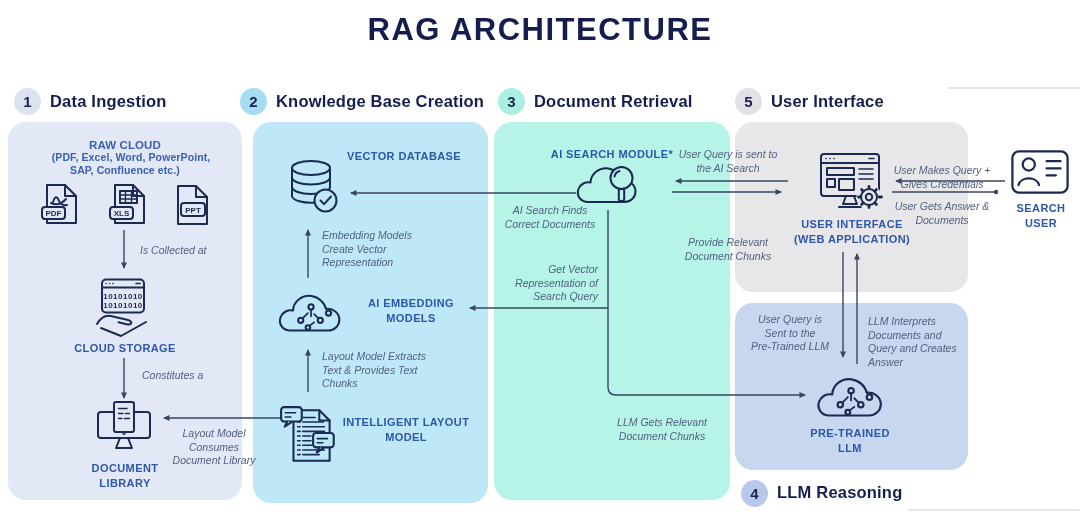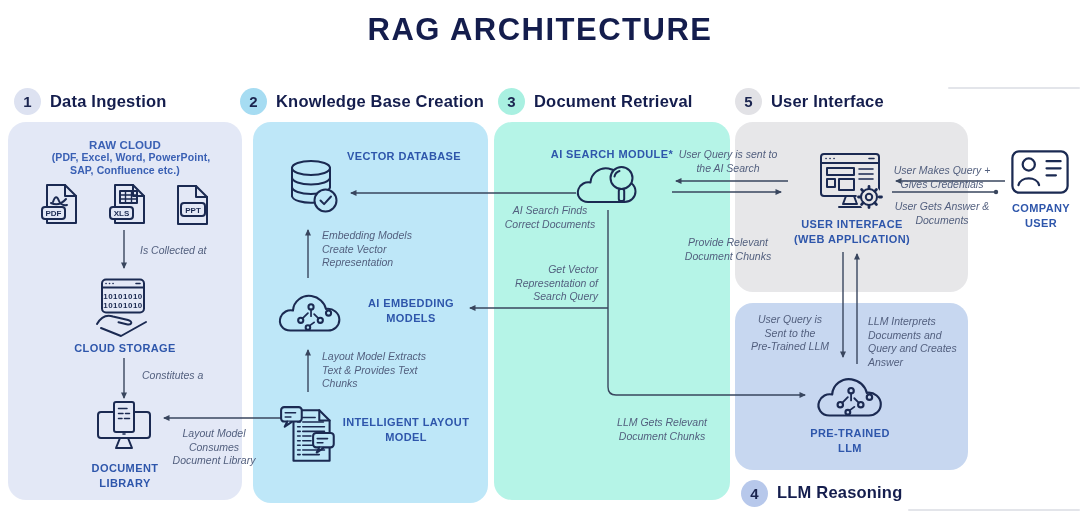--- a/index.html
+++ b/index.html
@@ -318,21 +318,21 @@
   <svg class="abs z3" style="left:1011px;top:148px;" width="58" height="48" viewBox="0 0 62 48">
     <g stroke="#1b2a52" stroke-width="2.4" fill="none" stroke-linejoin="round" stroke-linecap="round">
       <rect x="1.5" y="2" width="59" height="44" rx="7"></rect>
       <circle cx="19" cy="16" r="6.5"></circle>
       <path d="M8 38 C10 28.5 28 28.5 30 38"></path>
       <path d="M38 12.5 H53 M38 20 H53 M38 27.5 H48"></path>
     </g>
   </svg>
 
   <div class="abs blabel z3" style="left:1009px;top:201px;width:64px;">
-    <div>COMPANY</div>
+    <div>SEARCH</div>
     <div>USER</div>
   </div>
 
   <div class="abs note left z3" style="left:868px;top:315px;width:100px;">
     <div>LLM Interprets</div>
     <div>Documents and</div>
     <div>Query and Creates</div>
     <div>Answer</div>
   </div>
   <div class="abs note z3" style="left:744px;top:313px;width:92px;">

